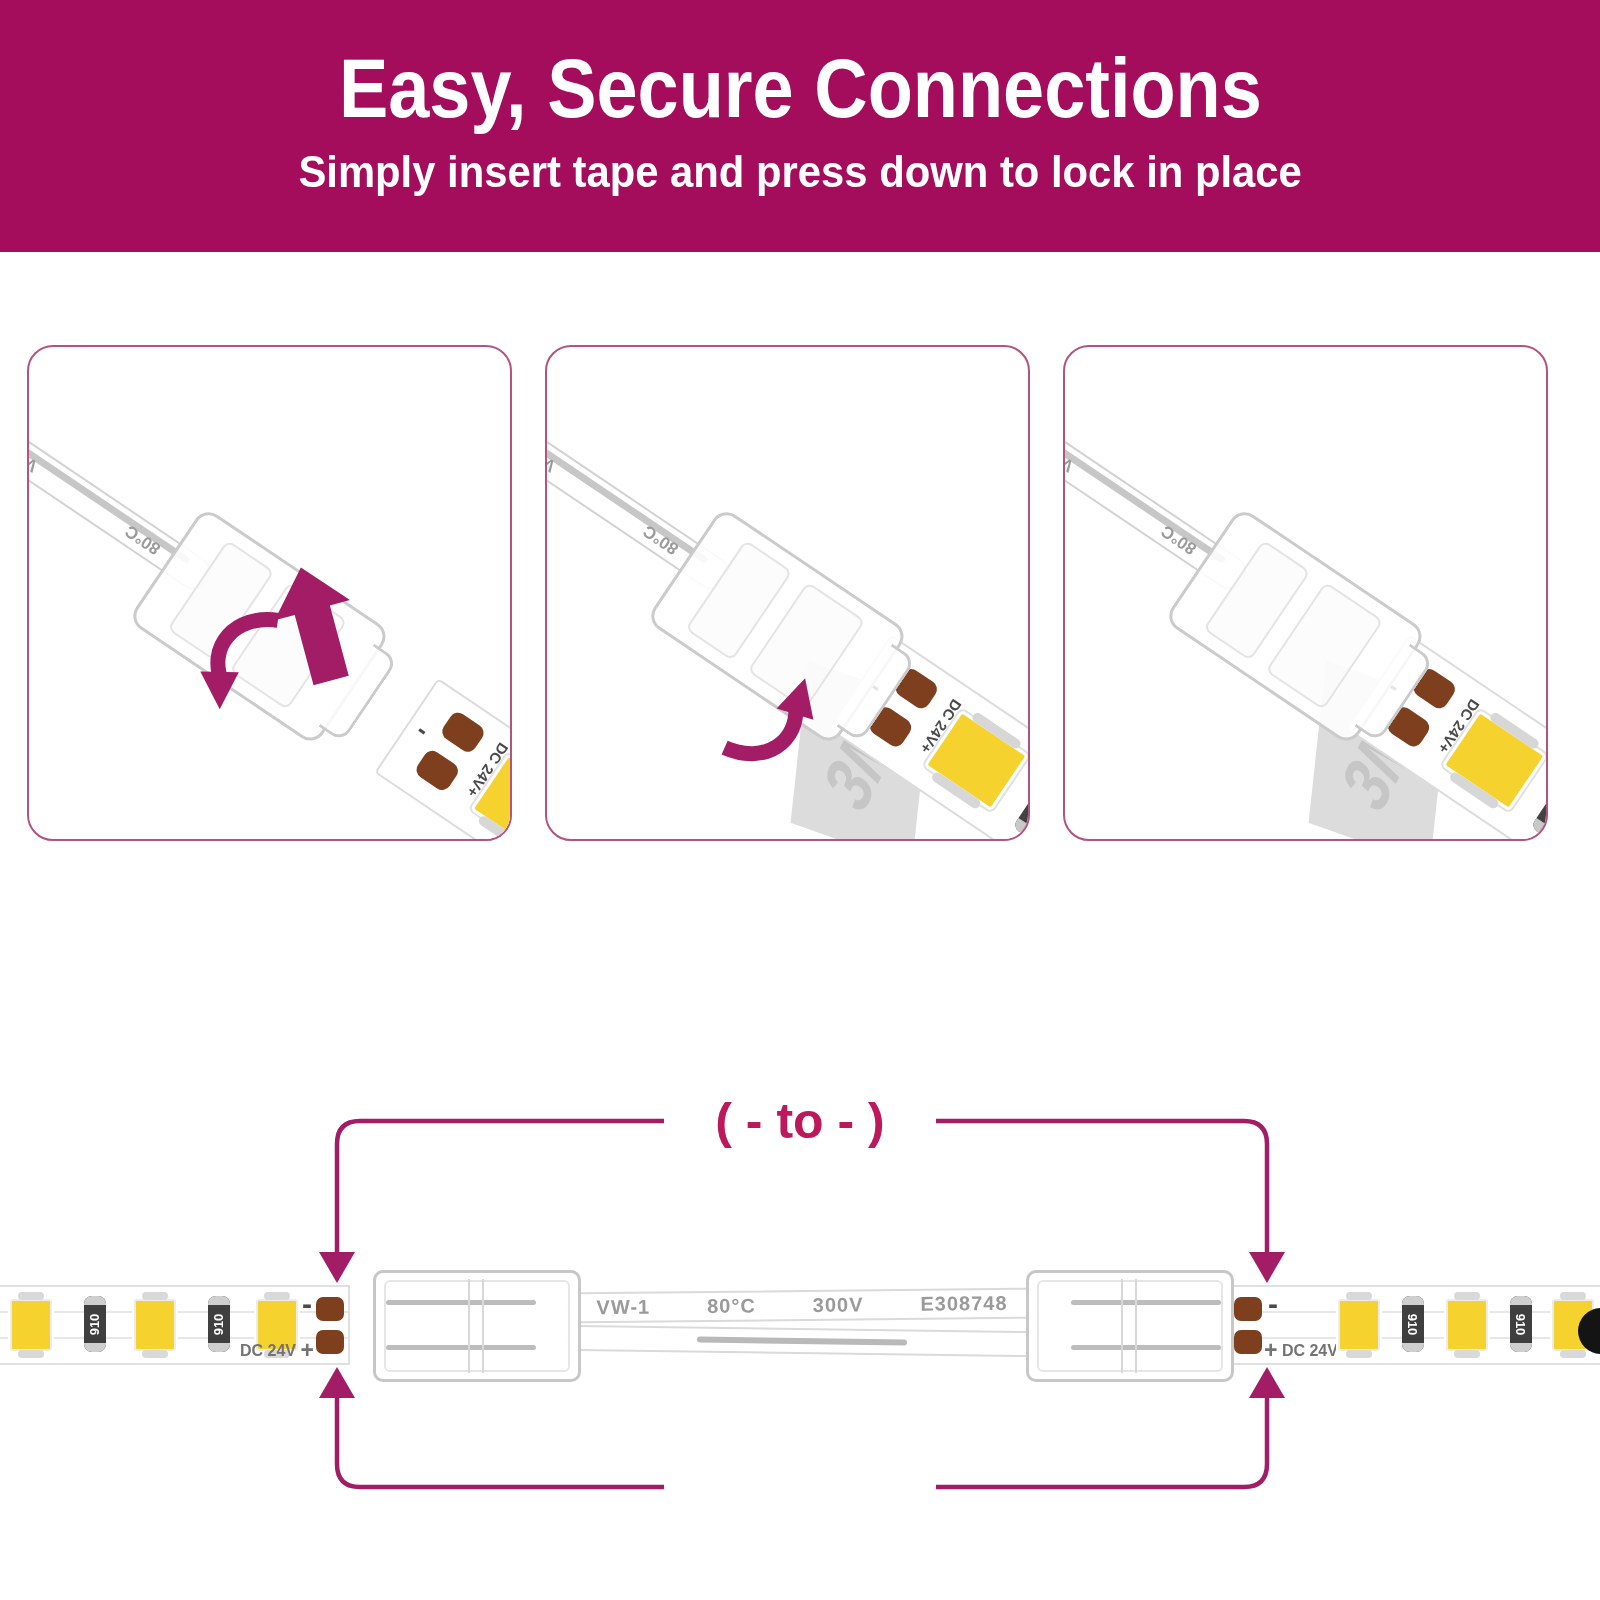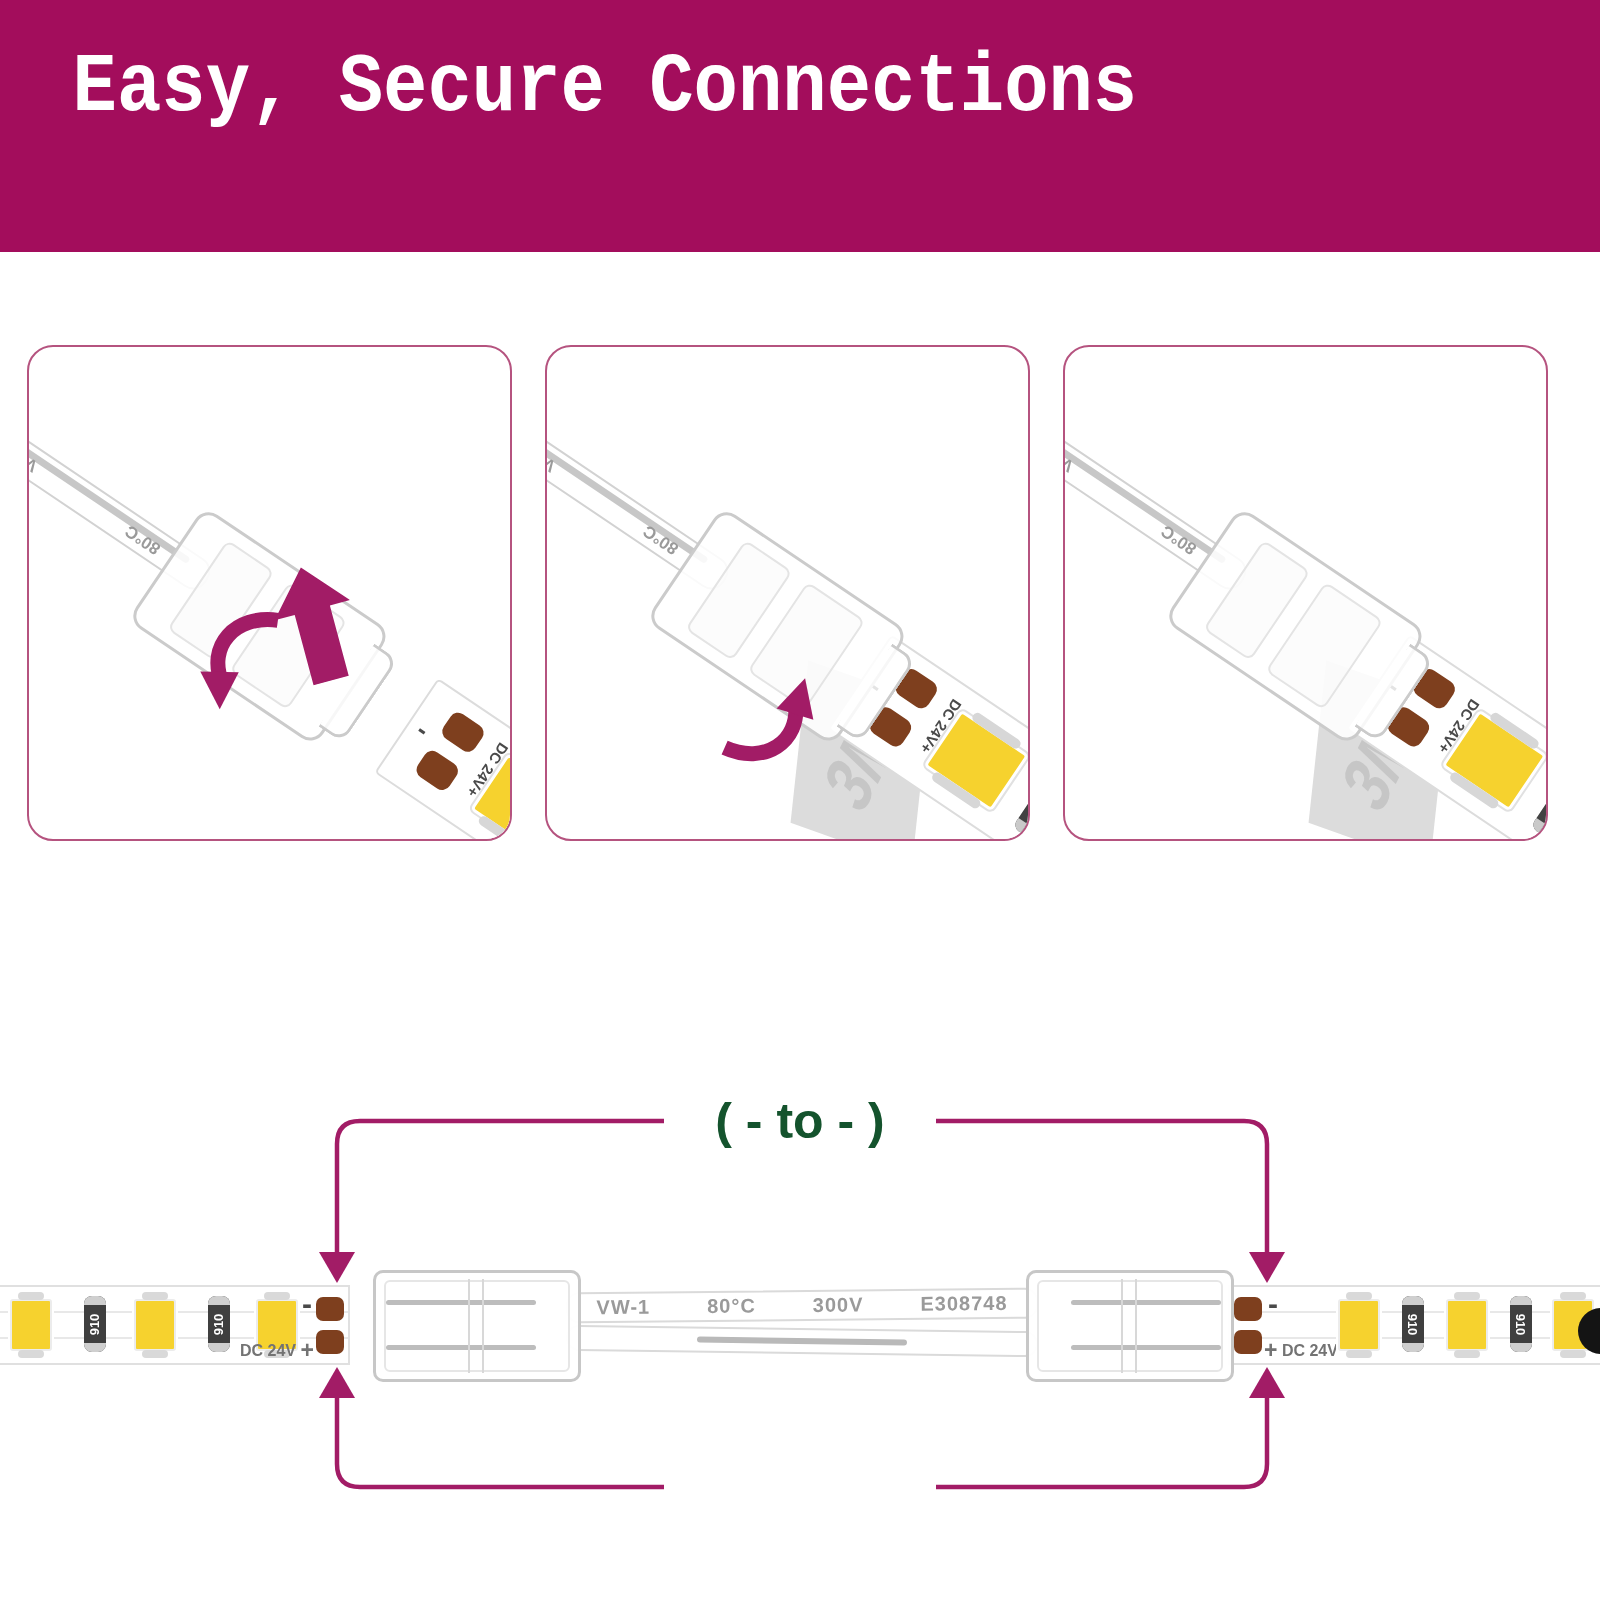--- a/index.html
+++ b/index.html
@@ -1,21 +1,21 @@
 <!DOCTYPE html>
 <html><head>
 <meta charset="utf-8">
 <style>
   html,body{margin:0;padding:0;background:#fff;}
   .page{position:relative;width:1600px;height:1600px;background:#fff;overflow:hidden;
         font-family:"Liberation Sans",sans-serif;}
 
   
   .banner{position:absolute;left:0;top:0;width:1600px;height:252px;background:#A30D5C;
-          color:#fff;font-family:Liberation Mono, monospace;}
+          text-align:center;color:#fff;}
   .banner .title{display:inline-block;margin-top:40px;font-size:84px;font-weight:bold;
           letter-spacing:0;transform:scaleX(.88);transform-origin:center;white-space:nowrap;}
   .banner .subtitle{display:inline-block;margin-top:10px;font-size:44px;font-weight:600;
           transform:scaleX(.95);transform-origin:center;white-space:nowrap;}
 
   
   .panels{position:absolute;left:27px;top:345px;width:1546px;display:flex;gap:33px;}
   .panel{position:relative;width:481px;height:492px;border:2px solid #b5537f;border-radius:26px;
          overflow:hidden;background:#fff;}
 
@@ -73,21 +73,21 @@
         transform:rotate(-15deg);z-index:3;}
   .arrow-curved{position:absolute;width:100px;height:100px;z-index:3;}
   .p1 .arrow-curved{left:168px;top:262px;transform:rotate(-8deg);}
   .p2c{left:168px;top:322px;transform:rotate(188deg);}
 
   
   .polarity-heading{position:absolute;left:0;top:952px;width:1600px;text-align:center;
         font-size:58px;font-weight:bold;color:#8C8C8C;}
   .polarity-heading span{display:inline-block;transform:scaleX(.95);white-space:nowrap;}
   .pol-label{position:absolute;width:360px;text-align:center;font-size:50px;font-weight:bold;
-        color:#14532d;white-space:nowrap;}
+        color:#be185d;white-space:nowrap;}
   .neg-label{left:620px;top:1092px;}
   .pos-label{left:620px;top:1458px;}
 
   .bracket-svg{position:absolute;left:0;top:0;width:1600px;height:1600px;z-index:4;pointer-events:none;}
 
   
   .bstrip{position:absolute;top:1285px;height:76px;background:#fff;border-top:2px solid #e0e0e0;
         border-bottom:2px solid #e0e0e0;z-index:1;}
   .bstrip .trace{position:absolute;left:0;right:0;height:2px;background:#e8e8e8;}
   .t1{top:24px;} .t2{top:50px;}
@@ -133,20 +133,21 @@
   .cable-end{position:absolute;left:1578px;top:1308px;width:46px;height:46px;background:#141414;
         border-radius:50%;z-index:3;}
 </style>
 </head>
 <body>
 
 <div class="page">
 
   <div class="banner">
     <div><span class="title">Easy, Secure Connections</span></div>
+    <div><span class="subtitle">Simply insert tape and press down to lock in place</span></div>
   </div>
 
   <div class="panels">
 
     <div class="panel p1">
       <div class="assembly">
         <div class="wire">
           <div class="stripe"></div>
           <div class="wtext">
             <span>80°C</span>

